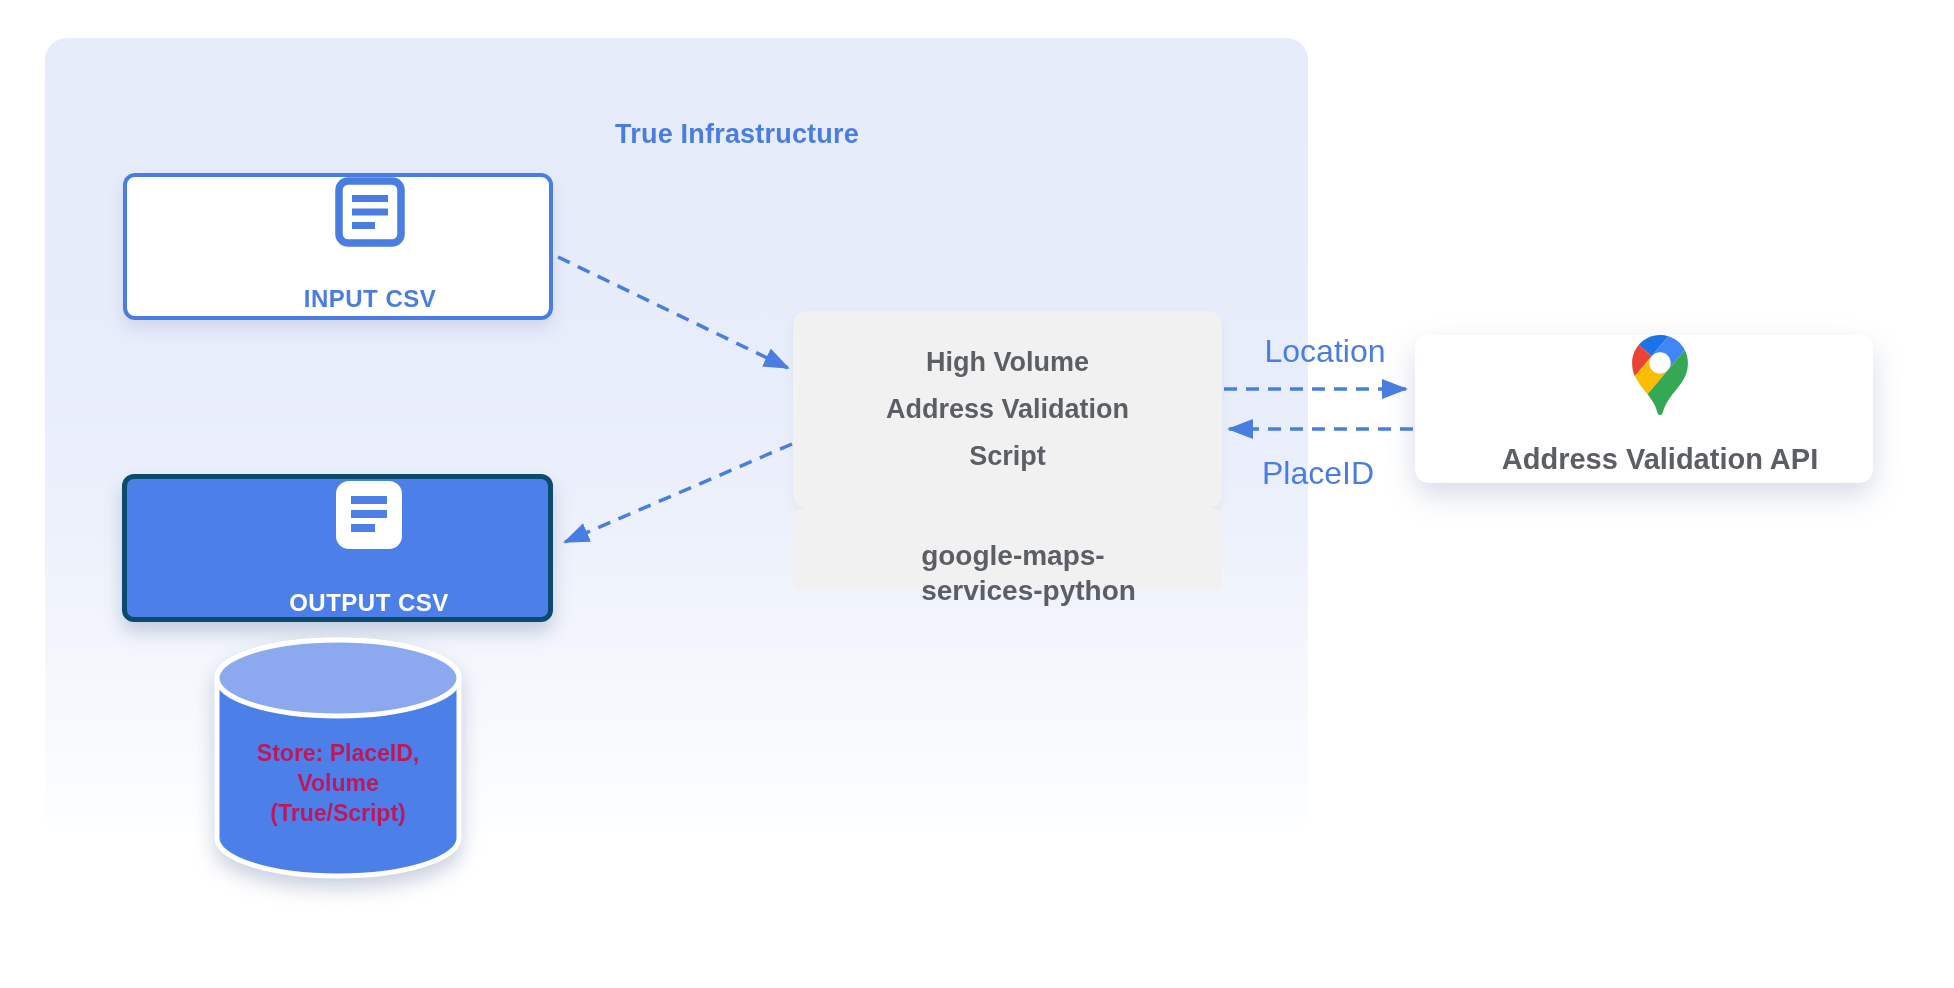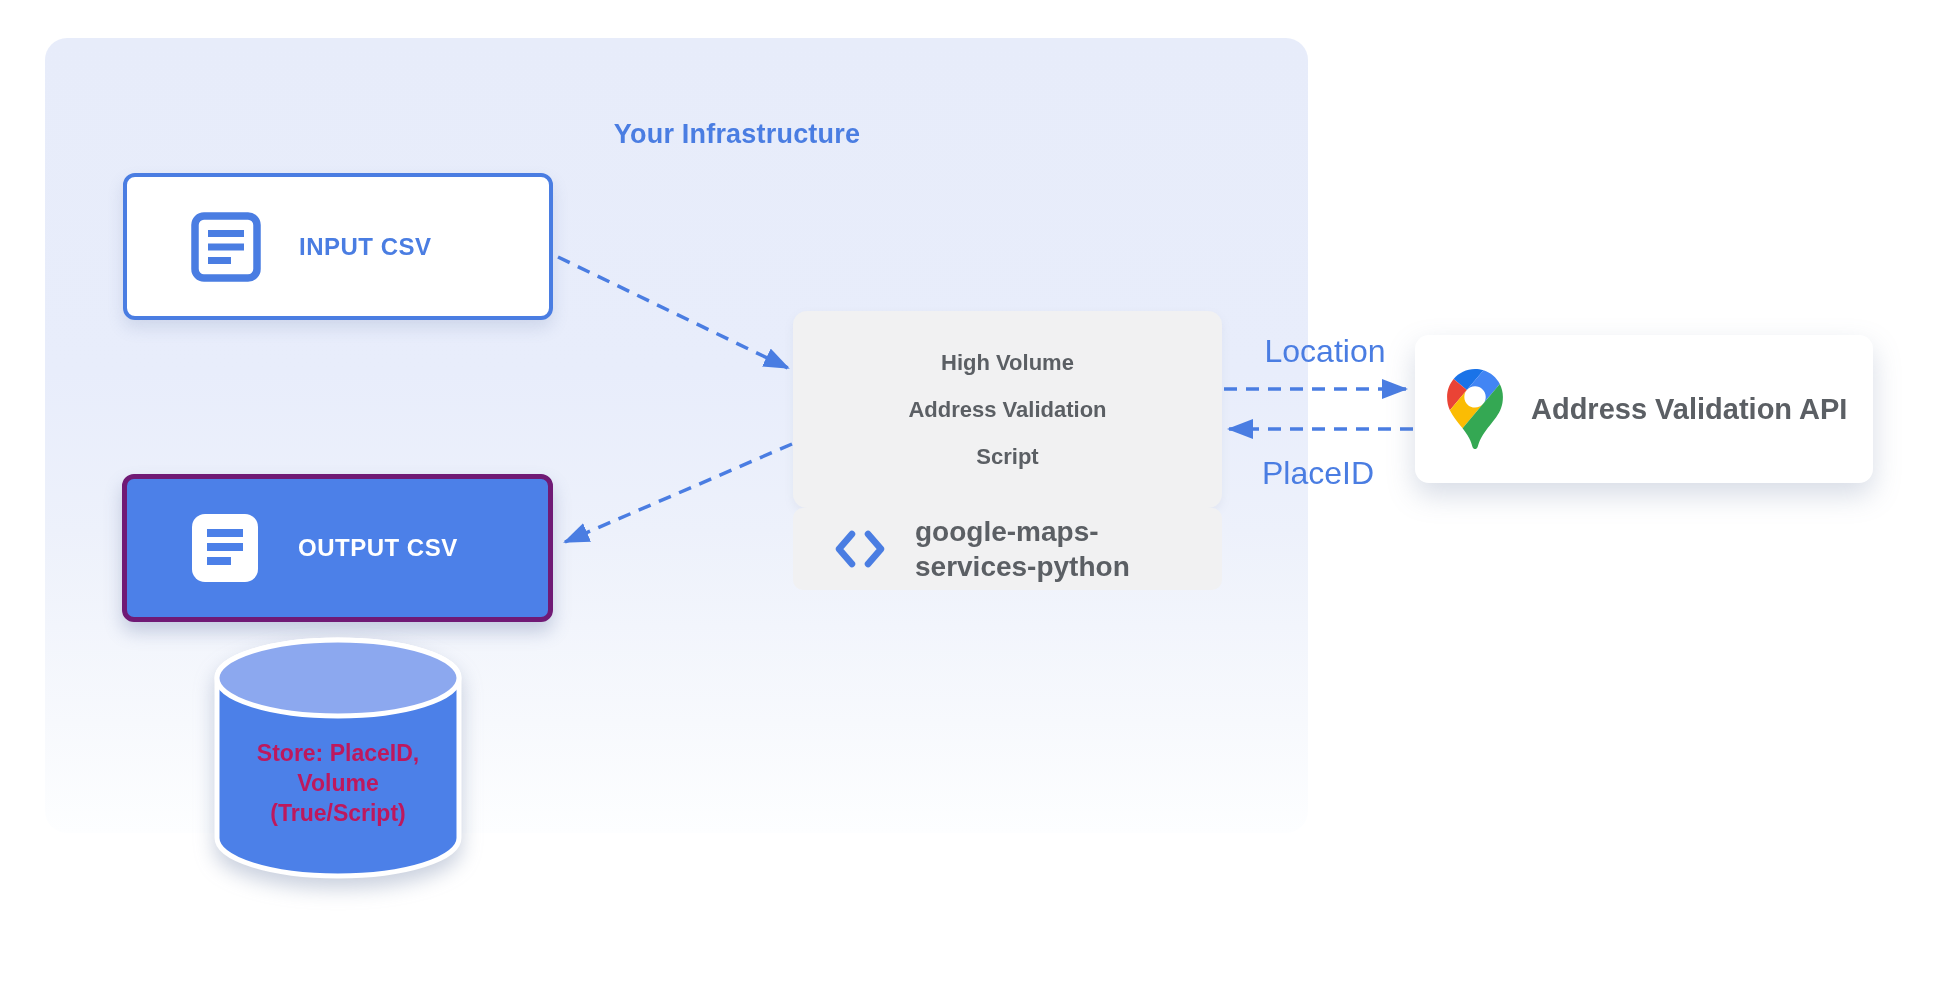--- a/index.html
+++ b/index.html
@@ -23,43 +23,43 @@
   .infra{position:absolute;left:45px;top:38px;width:1263px;height:795px;border-radius:22px;
     background:linear-gradient(180deg,#e7ecfa 0%,#e8edfb 42%,#edf1fb 62%,#f7f9fd 86%,#fdfeff 100%);}
   .infra-title{position:absolute;left:492px;top:81px;width:400px;text-align:center;
     font-size:27px;font-weight:bold;color:var(--accent-blue);letter-spacing:.2px;}
 
   svg.edges{position:absolute;left:0;top:0;width:1954px;height:988px;pointer-events:none;}
   .arrow{stroke:var(--accent-blue);stroke-width:3.5;stroke-dasharray:13 9;fill:none;}
   .connector{stroke:var(--accent-blue);stroke-width:4;fill:none;}
   .ah{fill:var(--accent-blue);}
 
-  .node{position:absolute;display:flex;align-items:center;}
+  .node{position:absolute;display:flex;align-items:center;flex-direction:column;}
 
   .input-box{left:123px;top:173px;width:430px;height:147px;background:#ffffff;
     border:4px solid var(--accent-blue);border-radius:12px;
     box-shadow:0 8px 16px rgba(96,118,166,.18);padding-left:64px;gap:38px;}
   .input-box .label{font-size:24px;font-weight:bold;color:var(--accent-blue);letter-spacing:.5px;}
 
   .output-box{left:122px;top:474px;width:431px;height:148px;background:var(--fill-blue);
-    border:5px solid #701a75;border-radius:12px;
+    border:5px solid #0c4a6e;border-radius:12px;
     box-shadow:0 10px 18px rgba(90,110,160,.30);padding-left:63px;gap:38px;}
   .output-box .label{font-size:24px;font-weight:bold;color:#ffffff;letter-spacing:.5px;}
 
   .cylinder-svg{position:absolute;left:210px;top:633px;
     filter:drop-shadow(0 10px 10px rgba(100,120,160,.35));}
   .cyl-body{fill:var(--fill-blue);stroke:#ffffff;stroke-width:5;}
   .cyl-top{fill:var(--cylinder-top-blue);stroke:#ffffff;stroke-width:5;}
   .cylinder-text{position:absolute;left:210px;top:738px;width:256px;text-align:center;
     color:#be185d;font-size:23px;font-weight:bold;line-height:30px;}
 
   .script-box{left:793px;top:311px;width:429px;height:197px;background:var(--box-gray);
     border-radius:14px;flex-direction:column;justify-content:center;
     box-shadow:0 4px 10px rgba(130,140,160,.10);}
-  .script-box span{font-size:22px;font-weight:bold;color:var(--text-gray);line-height:47px;}
+  .script-box span{font-size:27px;font-weight:bold;color:var(--text-gray);line-height:47px;}
 
   .library-box{left:793px;top:508px;width:429px;height:82px;background:var(--box-gray);
     border-radius:10px;padding-left:42px;gap:30px;}
   .library-box .lib-lines span{display:block;font-size:28px;font-weight:bold;
     color:var(--text-gray);line-height:35px;}
 
   .api-card{left:1415px;top:335px;width:458px;height:148px;background:#ffffff;
     border-radius:14px;box-shadow:0 12px 28px rgba(110,130,165,.28);padding-left:32px;gap:28px;}
   .api-card .label{font-size:29px;font-weight:bold;color:var(--text-gray);}
 
@@ -75,21 +75,21 @@
   .pin-dark-blue{fill:var(--pin-dark-blue);} .pin-red{fill:var(--pin-red);}
   .pin-blue{fill:var(--pin-blue);} .pin-yellow{fill:var(--pin-yellow);}
   .pin-green{fill:var(--pin-green);}
 </style>
 </head>
 <body>
 
 <div class="canvas">
 
   <section class="infra">
-    <div class="infra-title">Your Infrastructure</div>
+    <div class="infra-title">True Infrastructure</div>
   </section>
 
   <svg class="edges">
     <defs>
       <marker id="ah" orient="auto" markerUnits="userSpaceOnUse" markerWidth="28" markerHeight="22" refX="24" refY="10">
         <path class="ah" d="M0,0 L26,10 L0,20 Z"></path>
       </marker>
     </defs>
     <line class="arrow" x1="558" y1="257" x2="788" y2="368" marker-end="url(#ah)"></line>
     <line class="arrow" x1="792" y1="444" x2="565" y2="542" marker-end="url(#ah)"></line>

